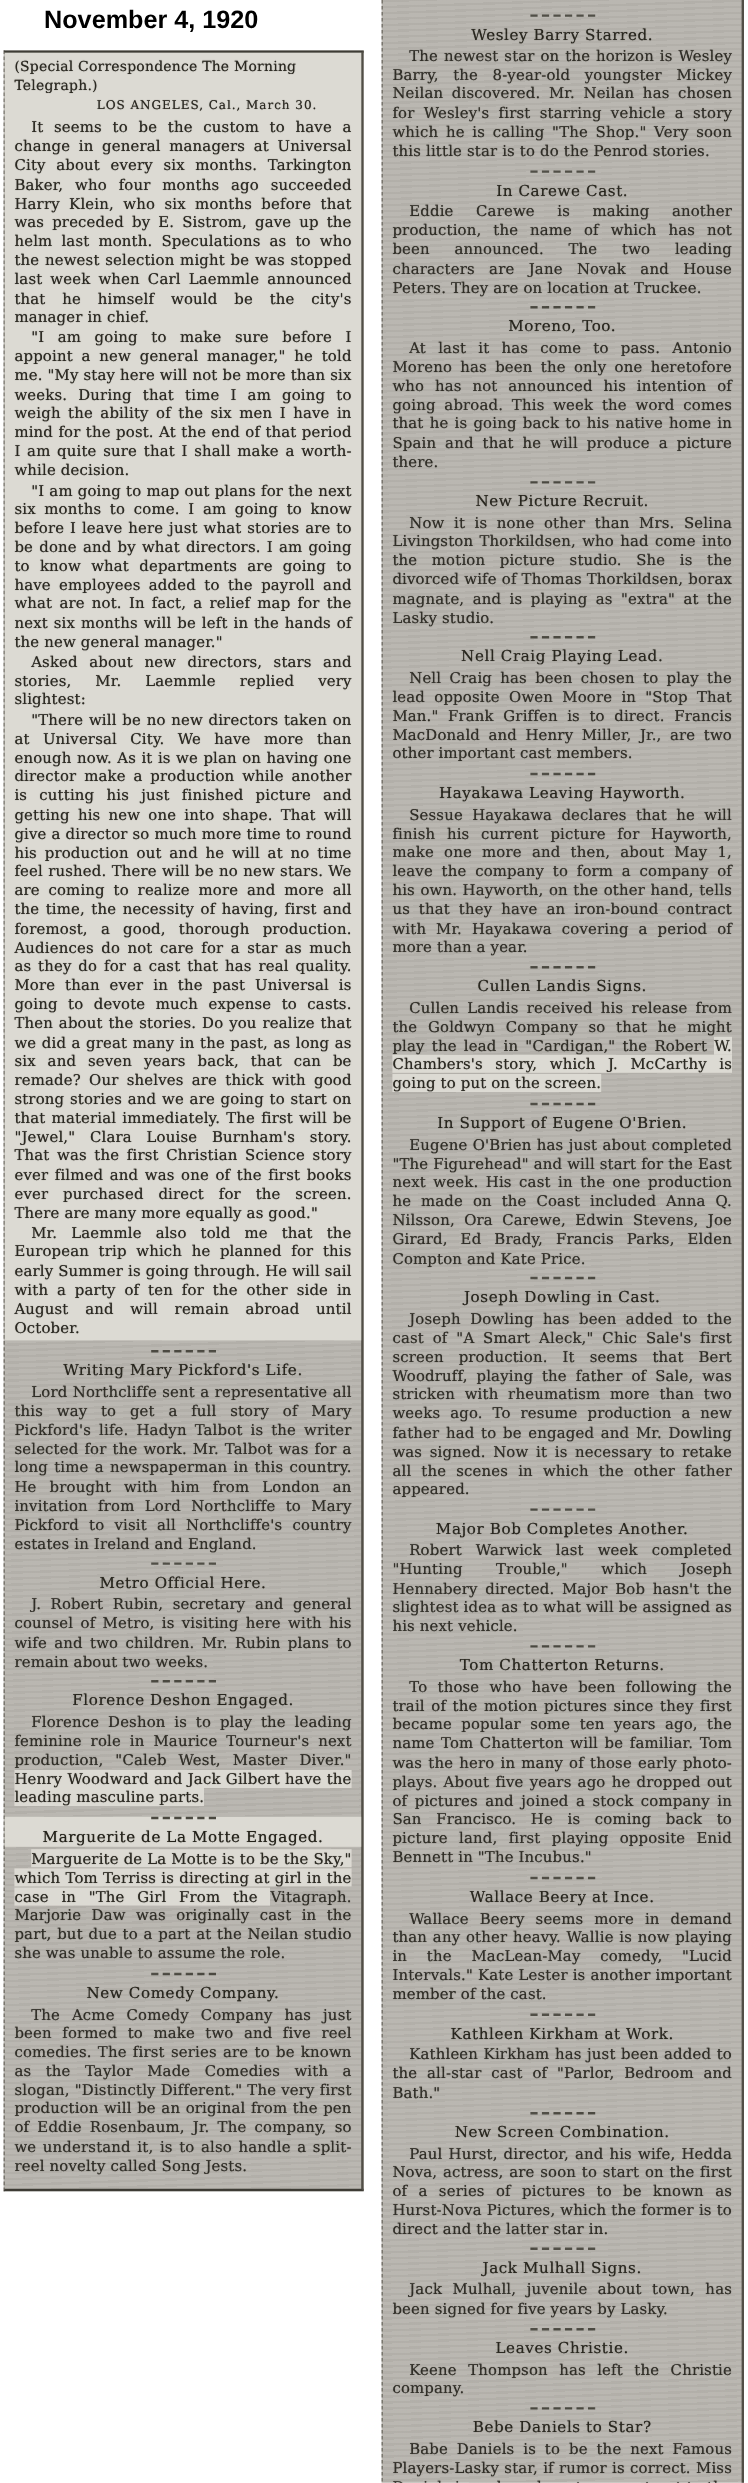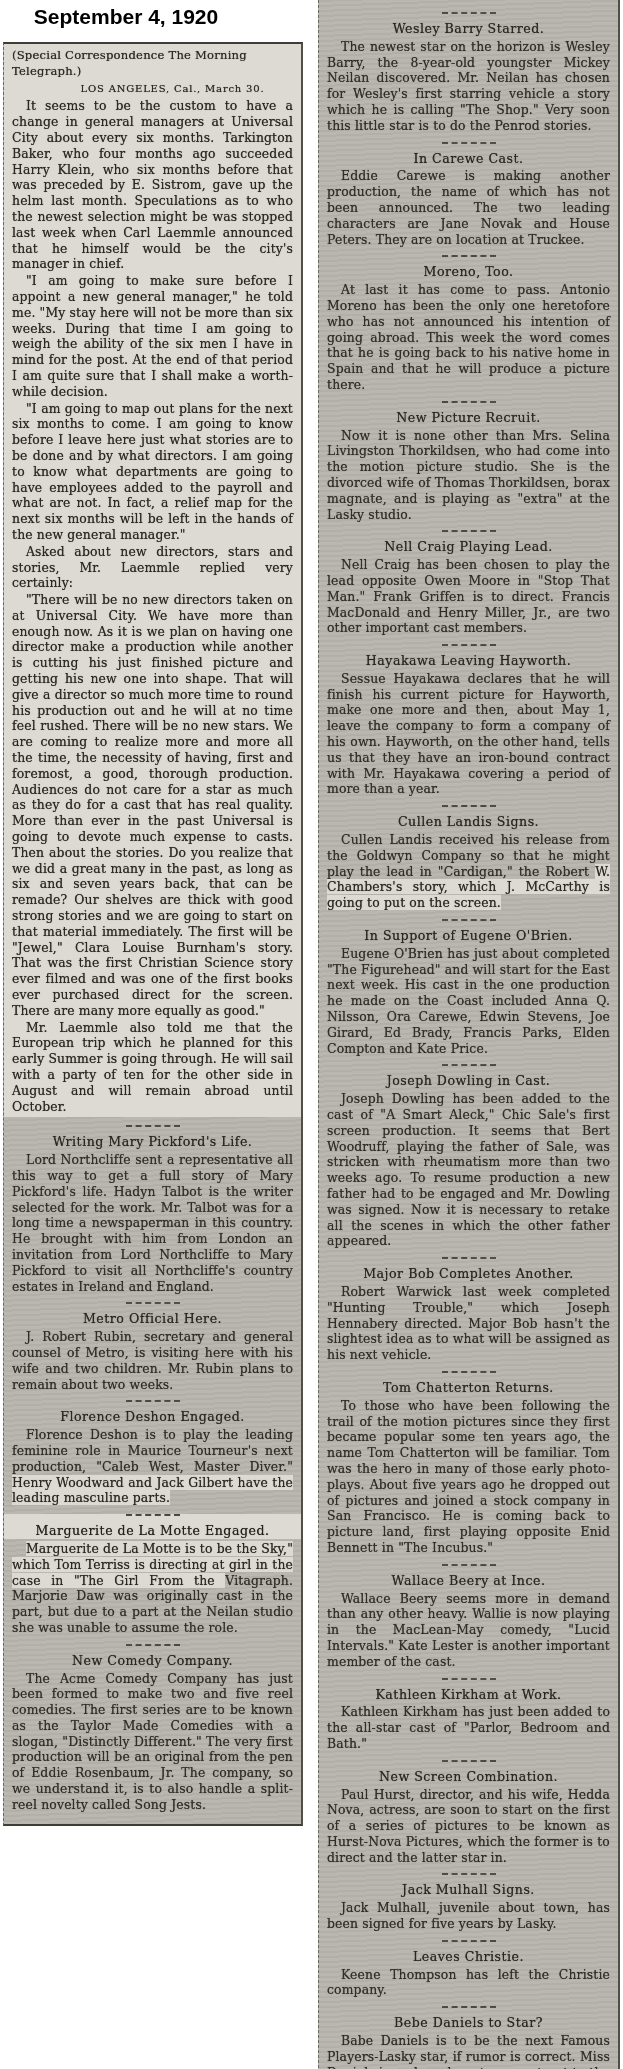--- a/index.html
+++ b/index.html
@@ -30,31 +30,31 @@
   .dateline2{text-align:center;font-size:10px;letter-spacing:0.8px;padding:1px 0 2px 40px;}
   .para{text-indent:14px;margin:0 0 1px 0;}
   .heading{font-size:12.6px;font-weight:normal;text-align:center;letter-spacing:0.5px;
       margin:1px 0 2px 0;color:#232119;}
   .divider{width:54px;height:0;border-top:2px dashed var(--rule);margin:8px auto 7px auto;}
   .section{position:relative;}
 </style>
 </head>
 <body>
 
-<div class="page-title">September 4, 1920</div>
+<div class="page-title">November 4, 1920</div>
 
 <div class="col col-left">
   <div class="hl-block">
     <div class="dateline1">(Special Correspondence The Morning Telegraph.)</div>
     <div class="dateline2">LOS ANGELES, Cal., March 30.</div>
     <div id="left-lead">
         <p class="para">It seems to be the custom to have a change in general managers at Universal City about every six months. Tarkington Baker, who four months ago succeeded Harry Klein, who six months before that was preceded by E. Sistrom, gave up the helm last month. Speculations as to who the newest selection might be was stopped last week when Carl Laemmle announced that he himself would be the city's manager in chief.</p>
         <p class="para">"I am going to make sure before I appoint a new general manager," he told me. "My stay here will not be more than six weeks. During that time I am going to weigh the ability of the six men I have in mind for the post. At the end of that period I am quite sure that I shall make a worth-while decision.</p>
         <p class="para">"I am going to map out plans for the next six months to come. I am going to know before I leave here just what stories are to be done and by what directors. I am going to know what departments are going to have employees added to the payroll and what are not. In fact, a relief map for the next six months will be left in the hands of the new general manager."</p>
-        <p class="para">Asked about new directors, stars and stories, Mr. Laemmle replied very certainly:</p>
+        <p class="para">Asked about new directors, stars and stories, Mr. Laemmle replied very slightest:</p>
         <p class="para">"There will be no new directors taken on at Universal City. We have more than enough now. As it is we plan on having one director make a production while another is cutting his just finished picture and getting his new one into shape. That will give a director so much more time to round his production out and he will at no time feel rushed. There will be no new stars. We are coming to realize more and more all the time, the necessity of having, first and foremost, a good, thorough production. Audiences do not care for a star as much as they do for a cast that has real quality. More than ever in the past Universal is going to devote much expense to casts. Then about the stories. Do you realize that we did a great many in the past, as long as six and seven years back, that can be remade? Our shelves are thick with good strong stories and we are going to start on that material immediately. The first will be "Jewel," Clara Louise Burnham's story. That was the first Christian Science story ever filmed and was one of the first books ever purchased direct for the screen. There are many more equally as good."</p>
         <p class="para">Mr. Laemmle also told me that the European trip which he planned for this early Summer is going through. He will sail with a party of ten for the other side in August and will remain abroad until October.</p>
       </div>
   </div>
   <div id="left-sections">
       <div class="section">
         <div>
           <div class="divider"></div>
           <h3 class="heading">Writing Mary Pickford's Life.</h3>
         </div>

